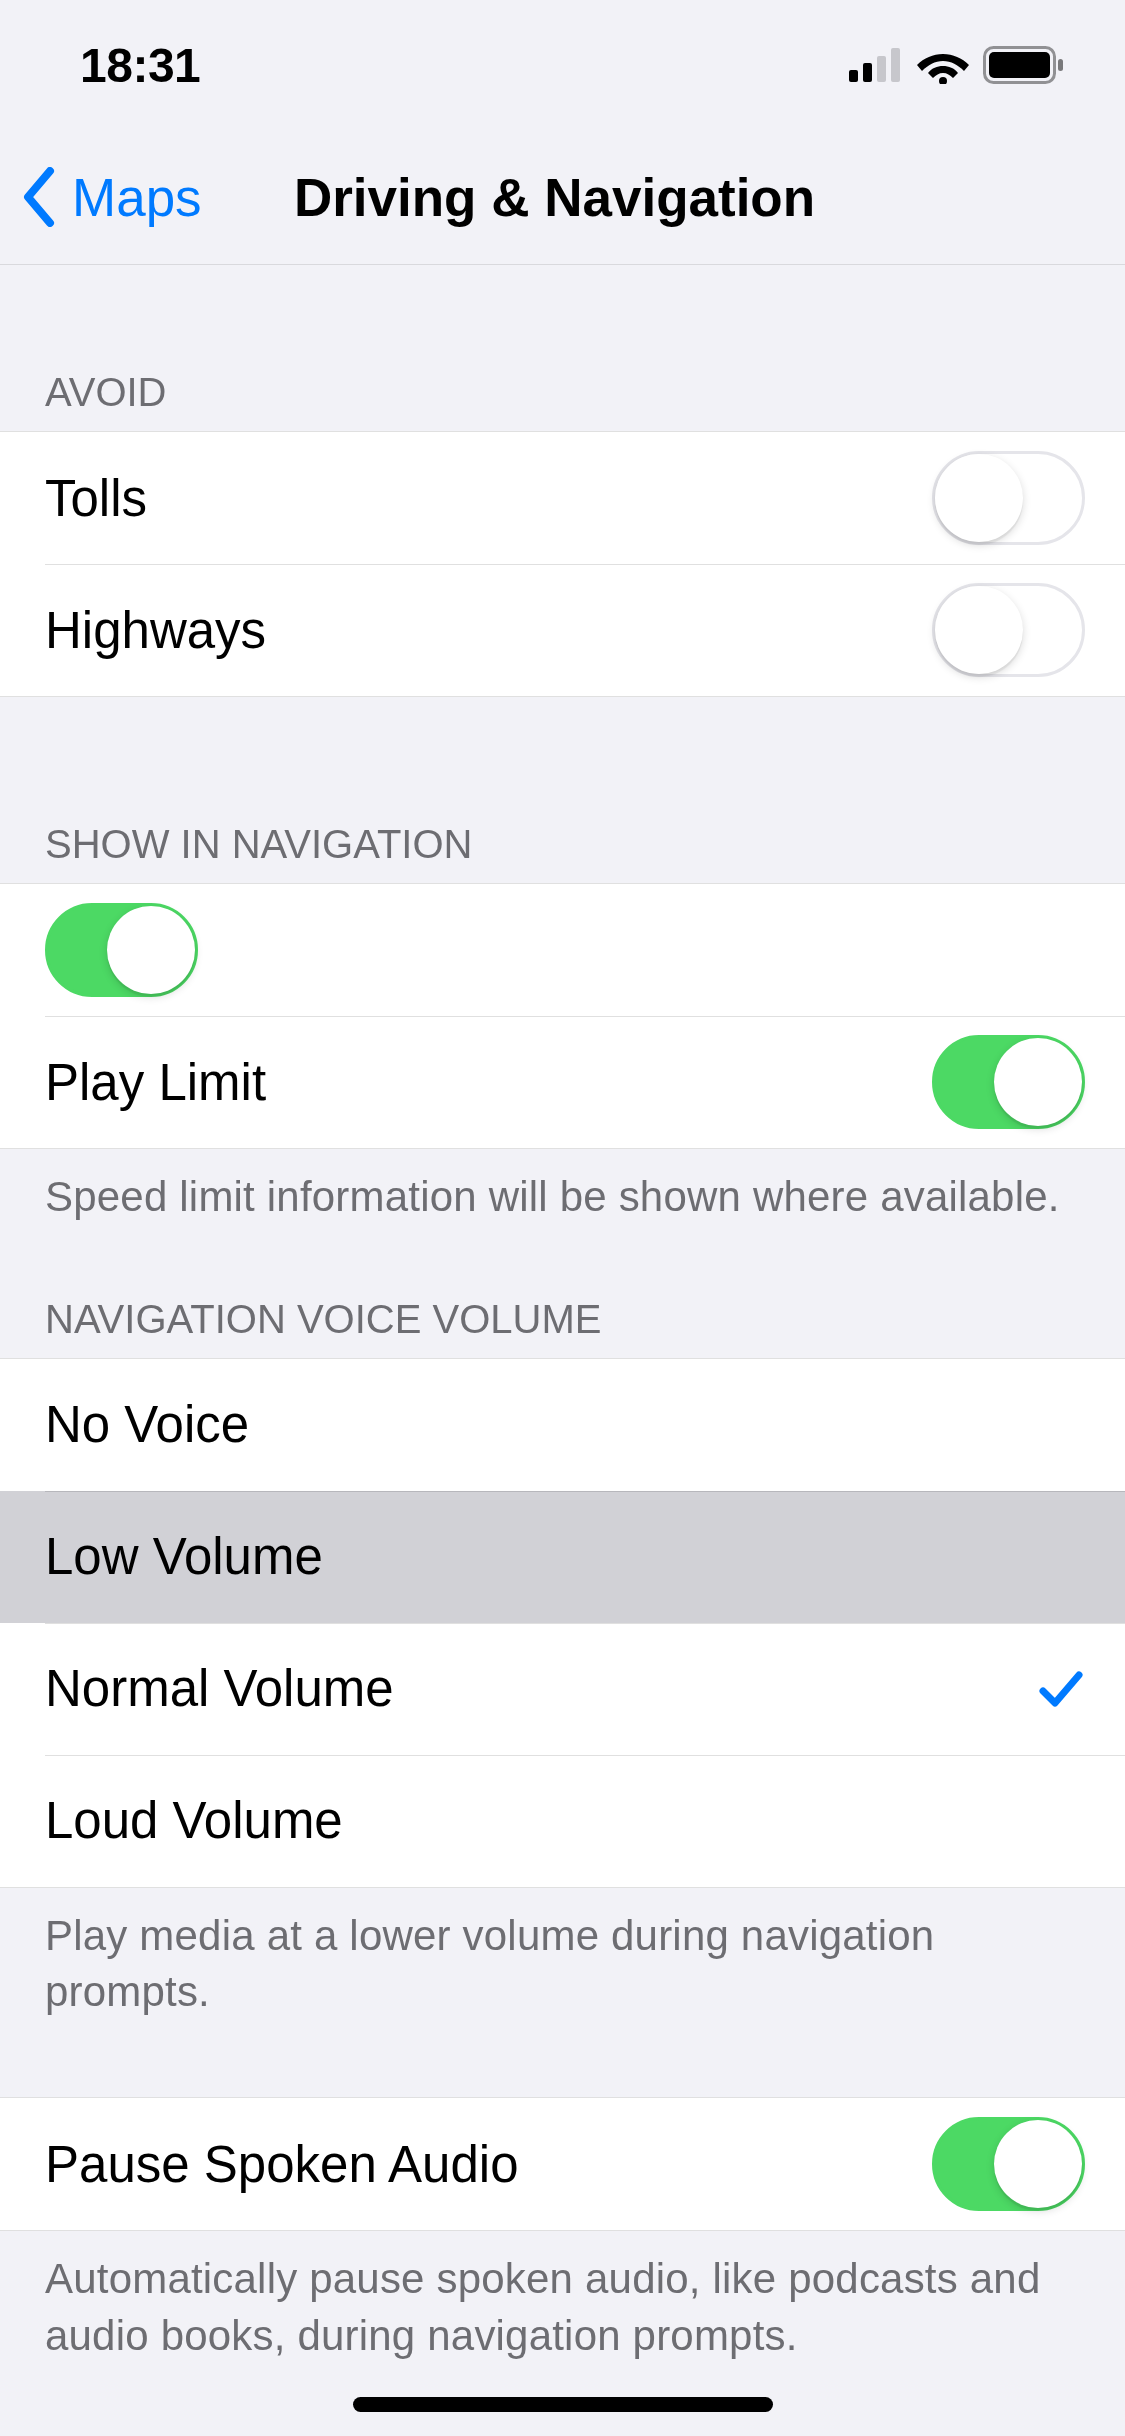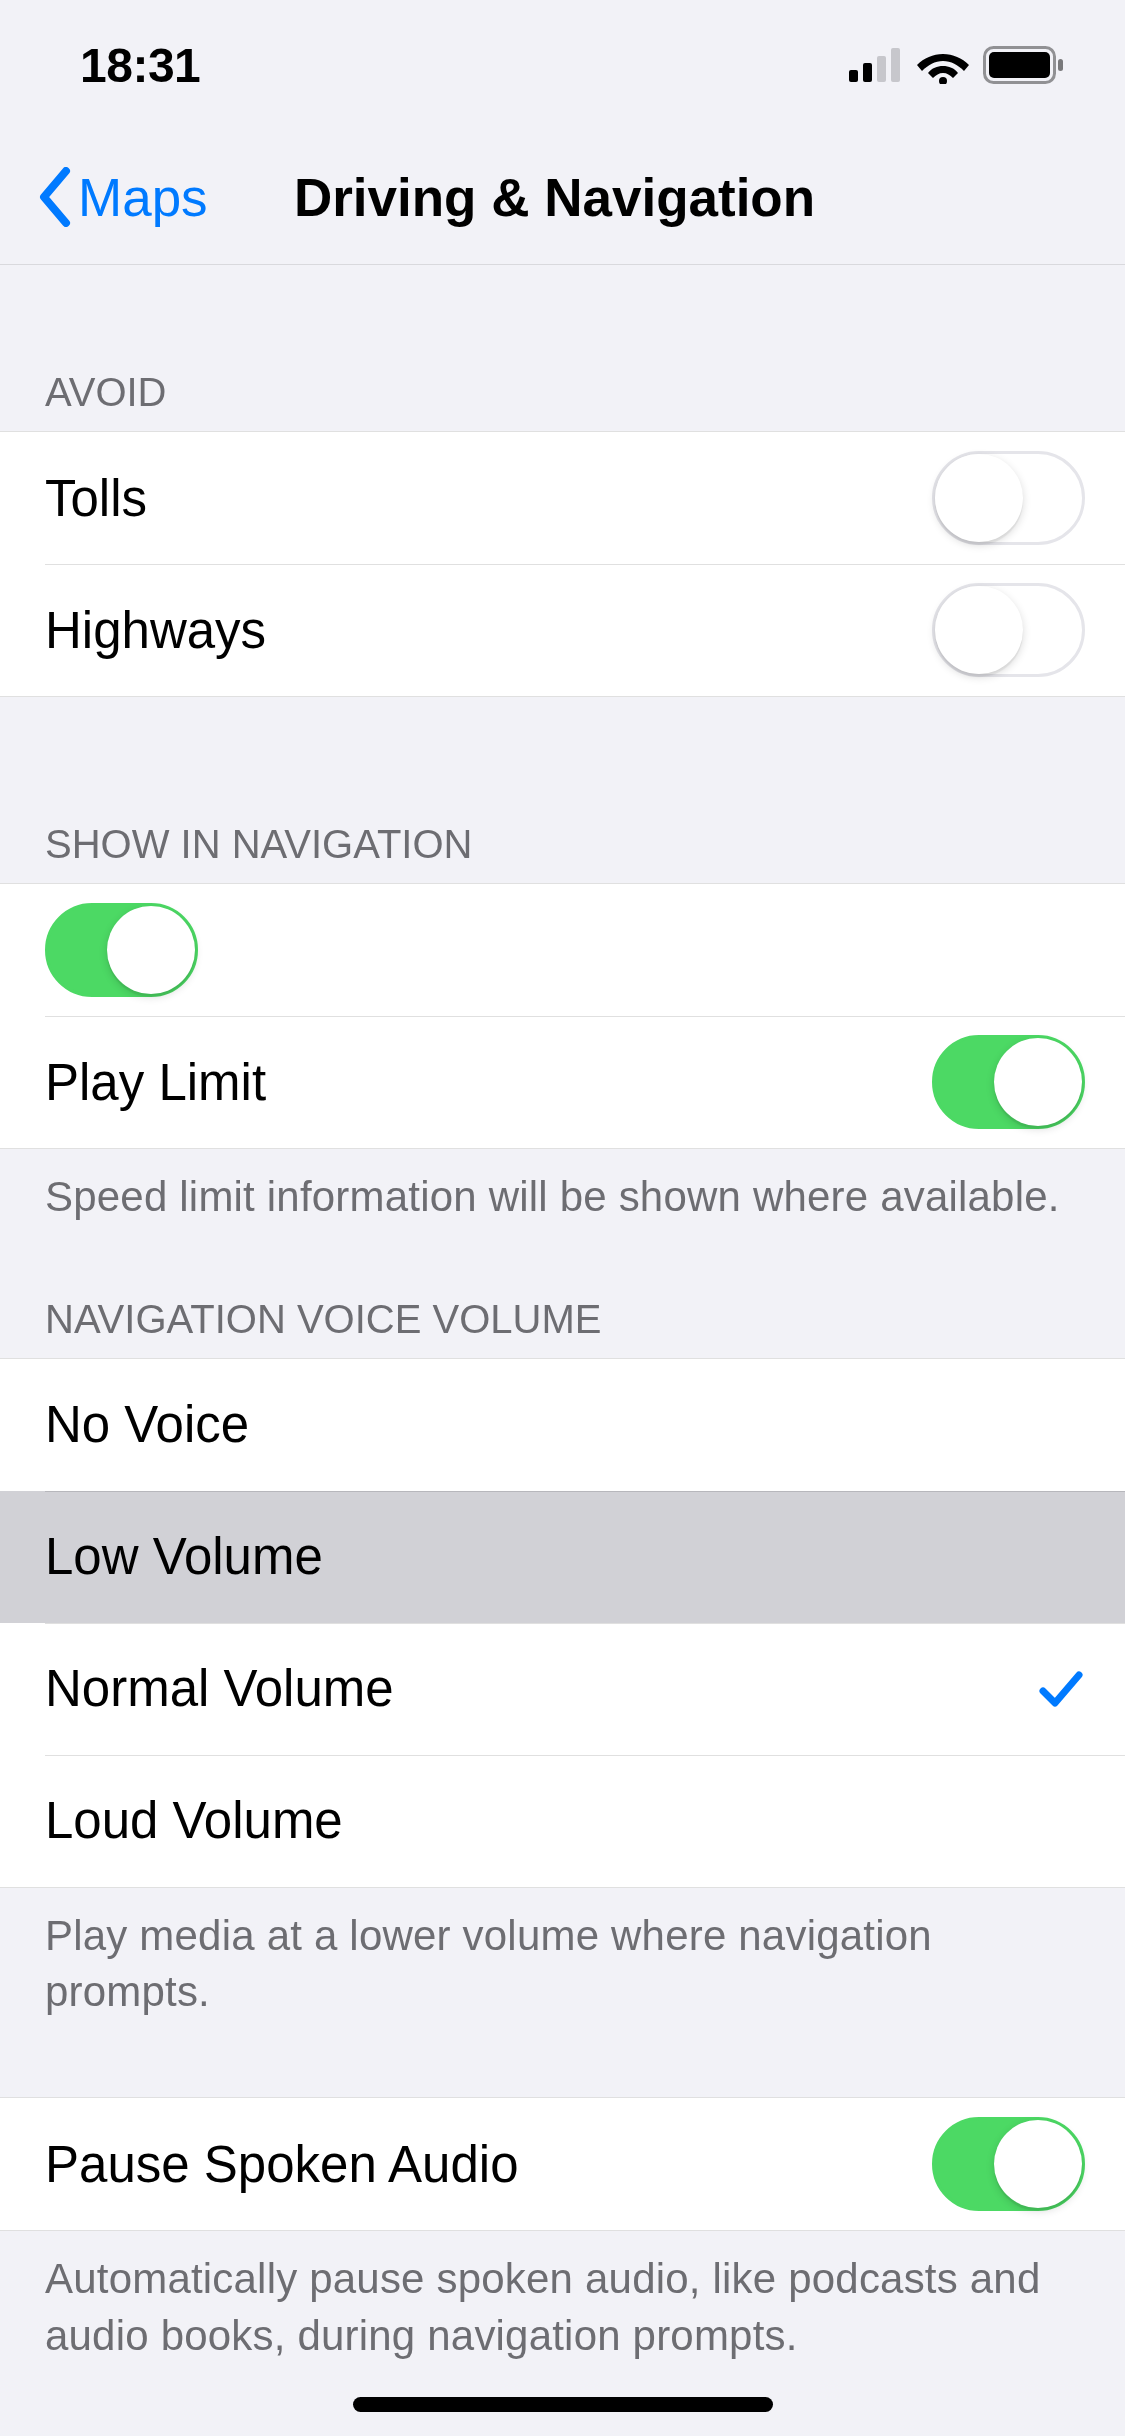--- a/index.html
+++ b/index.html
@@ -33,22 +33,22 @@
       display: flex;
       align-items: center;
       position: relative;
       border-bottom: 1px solid rgba(0,0,0,0.1);
     }
     .back-button {
       display: flex;
       align-items: center;
       color: #007aff;
       font-size: 53px;
-      padding-left: 36px;
-      gap: 6px;
+      padding-left: 20px;
+      gap: 16px;
     }
     .back-chevron {
       width: 36px;
       height: 60px;
     }
     .nav-title {
       position: absolute;
       left: 0; right: 16px;
       text-align: center;
       font-size: 53px;
@@ -222,21 +222,21 @@
   <div class="row">
     <div class="row-label">Normal Volume</div>
     <svg class="checkmark" viewBox="0 0 48 48">
       <polyline points="6,26 18,38 42,10" fill="none" stroke="#007aff" stroke-width="7" stroke-linecap="round" stroke-linejoin="round"></polyline>
     </svg>
   </div>
   <div class="row">
     <div class="row-label">Loud Volume</div>
   </div>
 </div>
-<div class="section-footer">Play media at a lower volume where navigation prompts.</div>
+<div class="section-footer">Play media at a lower volume during navigation prompts.</div>
 
 <div class="spacer-small"></div>
 
 <div class="list">
   <div class="row">
     <div class="row-label">Pause Spoken Audio</div>
     <div class="switch on">
         <div class="knob"></div>
       </div>
   </div>

